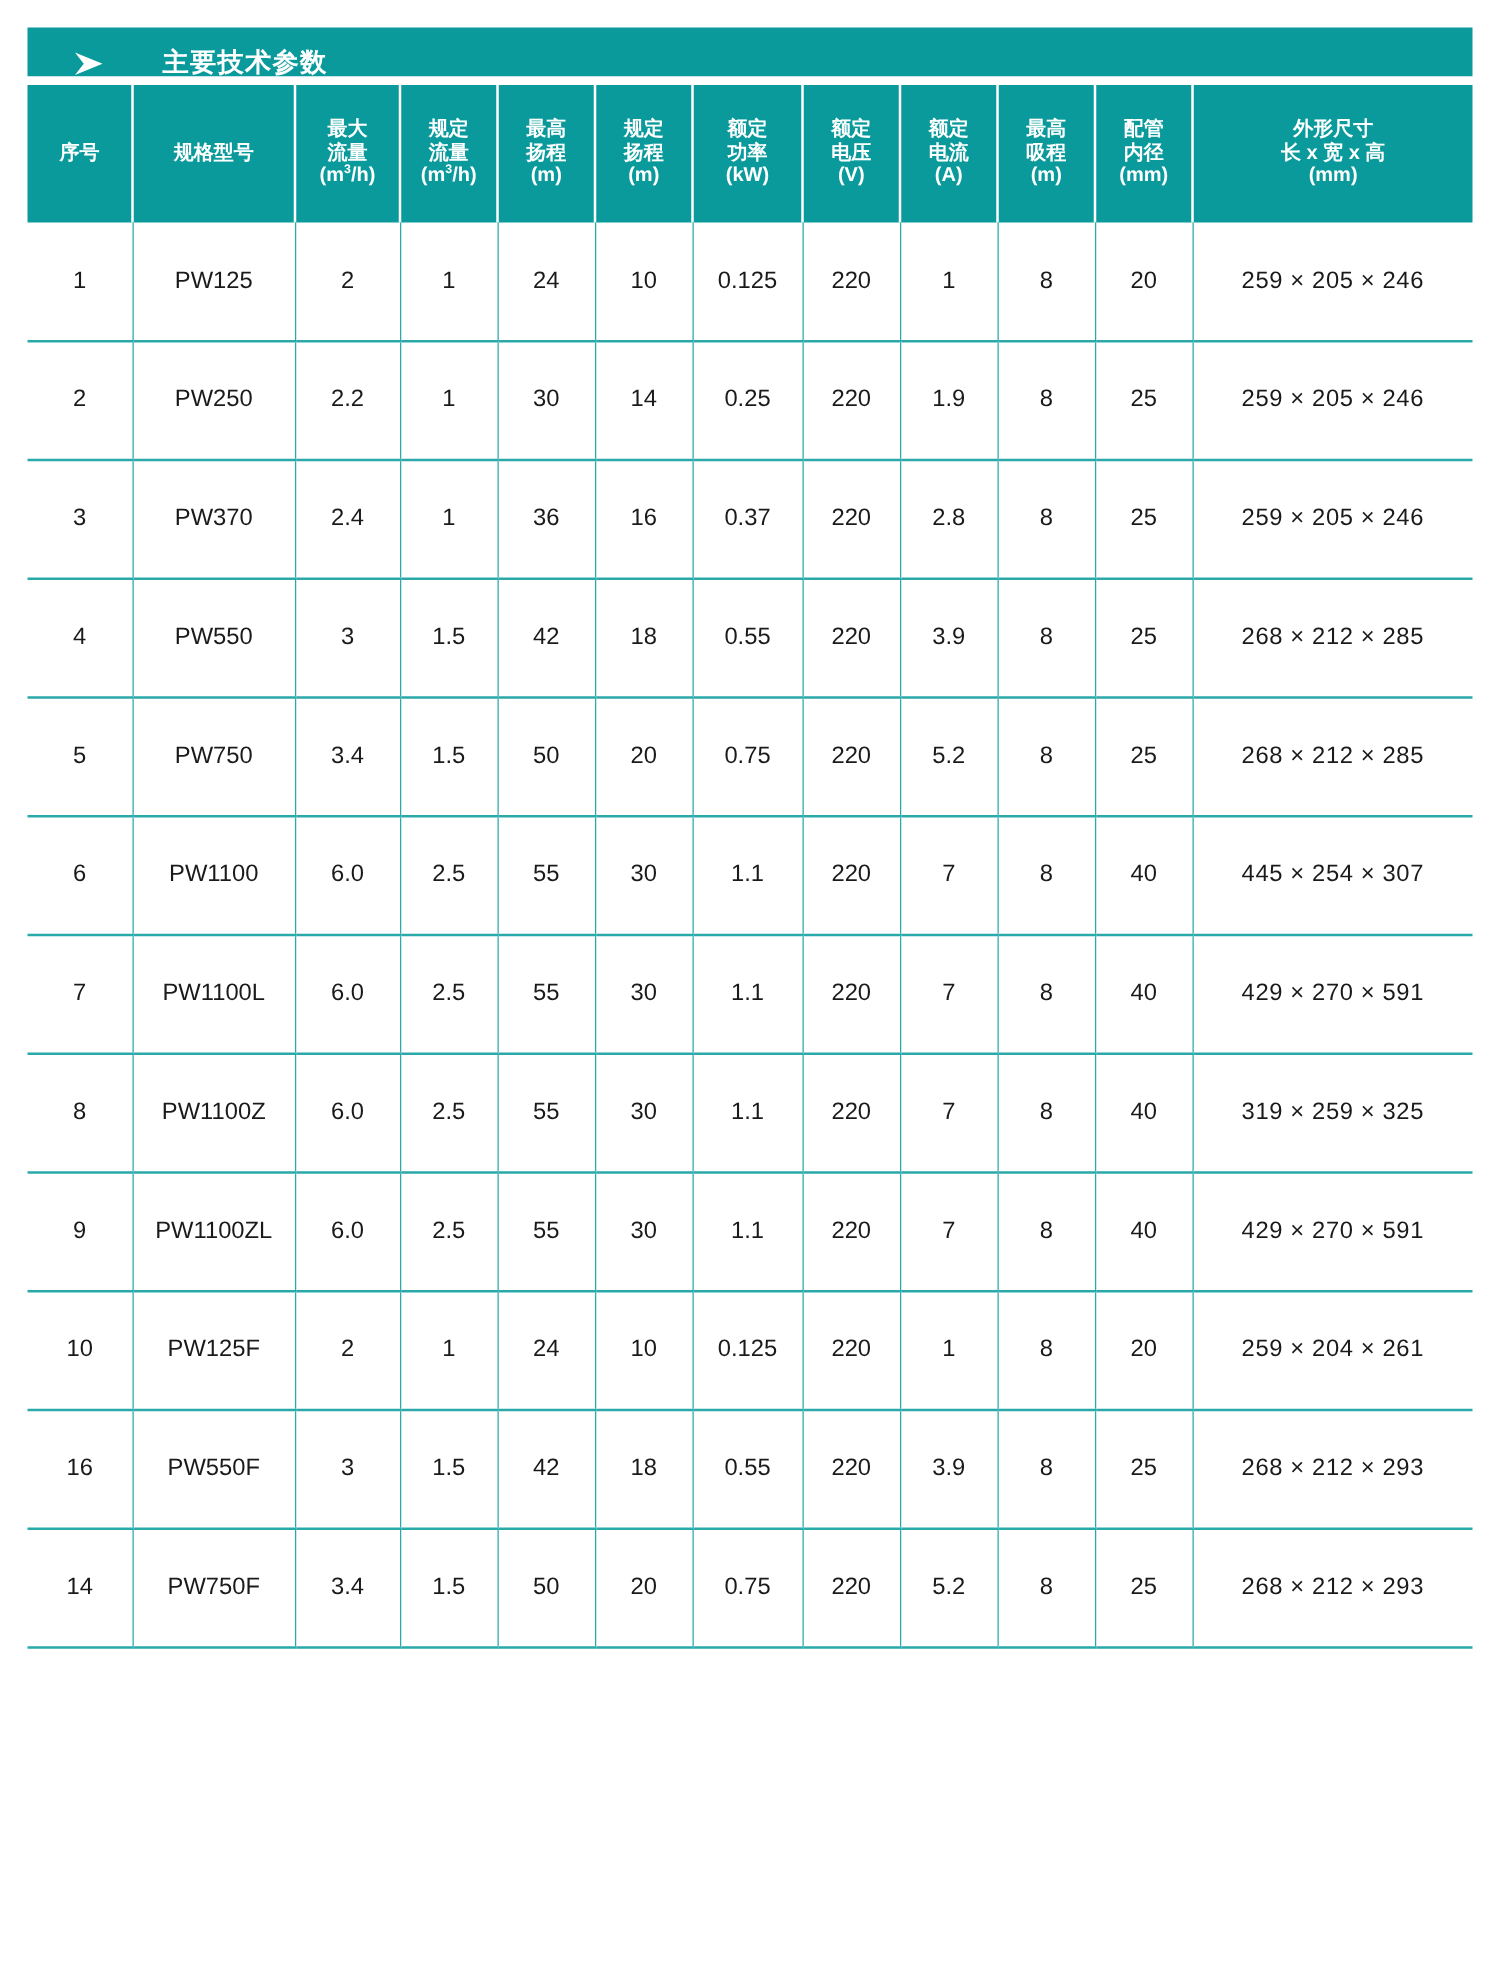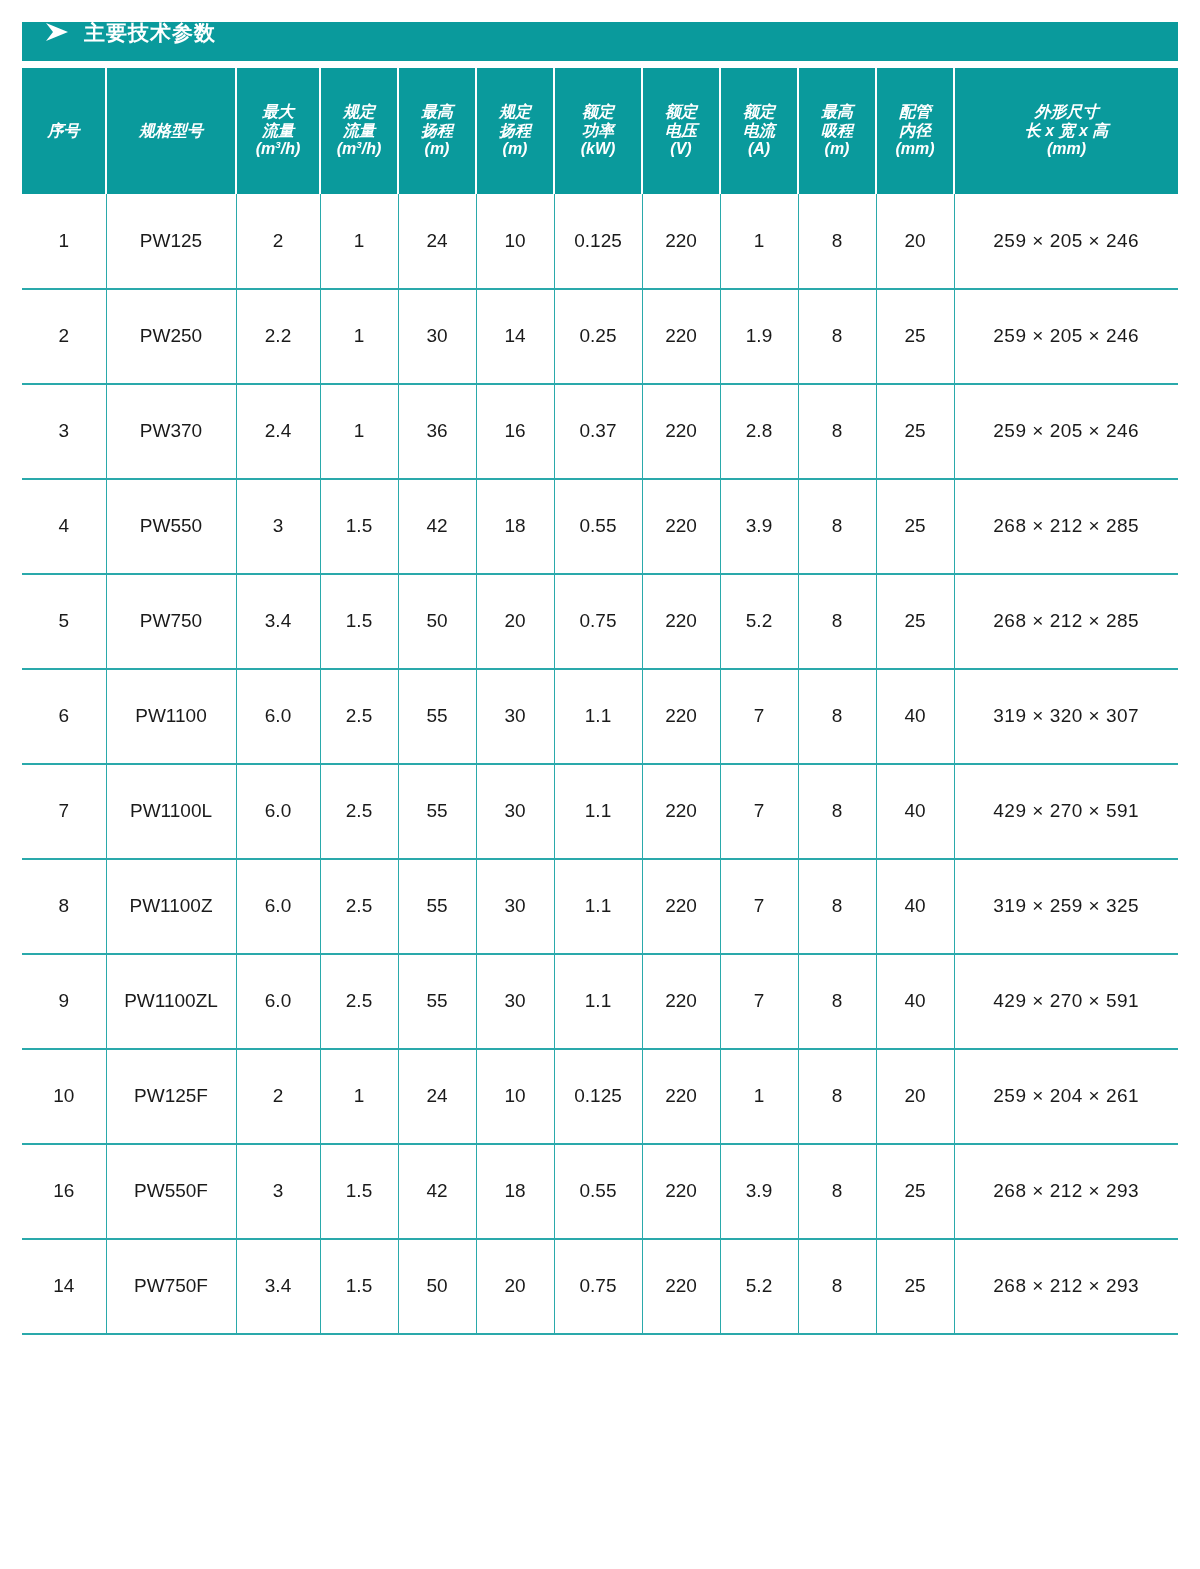--- a/index.html
+++ b/index.html
@@ -19,25 +19,26 @@
   .page {
     position: relative;
     width: 1200px;
     height: 1569px;
     padding: 22px 22px 0 22px;
   }
 
   
   .section-banner {
     display: flex;
-    align-items: flex-start;
+    align-items: flex-end;
     height: 39px;
     background: #0a9a9c;
-    padding-left: 22px;
+    padding-left: 36px;
     margin-bottom: 7px;
+    gap: 32px;
   }
   .arrow-icon {
     width: 26px;
     height: 20px;
     flex: 0 0 auto;
     margin-right: 14px;
     display: block;
   }
   .section-title {
     color: #ffffff;
@@ -54,27 +55,26 @@
     border-collapse: collapse;
     table-layout: fixed;
   }
 
   .spec-table thead th {
     background: #0a9a9c;
     color: #ffffff;
     font-size: 16px;
     font-weight: bold;
     line-height: 1.18;
-    height: 126px;
+    height: 110px;
     vertical-align: middle;
     text-align: center;
     padding: 2px 1px;
     border-right: 2px solid #ffffff;
     white-space: nowrap;
-    font-style: italic;
   }
   .spec-table thead th:last-child { border-right: none; }
 
   .spec-table tbody td {
     height: 95px;
     text-align: center;
     vertical-align: middle;
     font-size: 19px;
     line-height: 1.2;
     color: #1a1a1a;
@@ -253,21 +253,21 @@
           <td>PW1100</td>
           <td>6.0</td>
           <td>2.5</td>
           <td>55</td>
           <td>30</td>
           <td>1.1</td>
           <td>220</td>
           <td>7</td>
           <td>8</td>
           <td>40</td>
-          <td class="col-dim">319 × 320 × 307</td>
+          <td class="col-dim">445 × 254 × 307</td>
         </tr>
         <tr>
           <td>7</td>
           <td>PW1100L</td>
           <td>6.0</td>
           <td>2.5</td>
           <td>55</td>
           <td>30</td>
           <td>1.1</td>
           <td>220</td>

